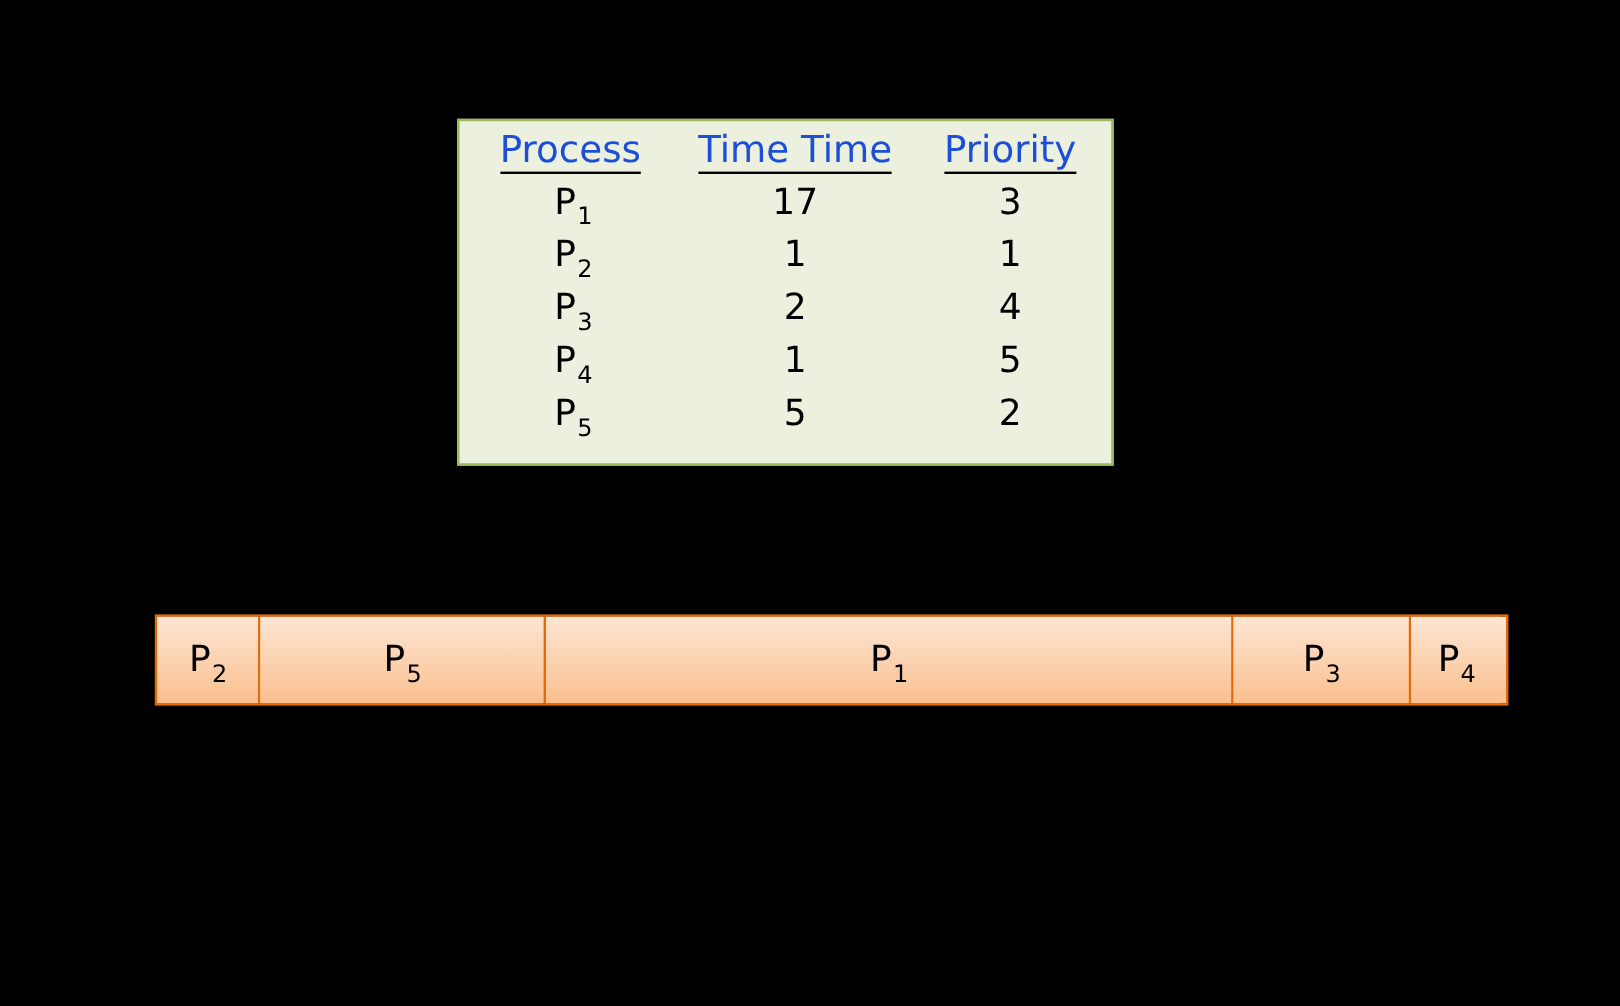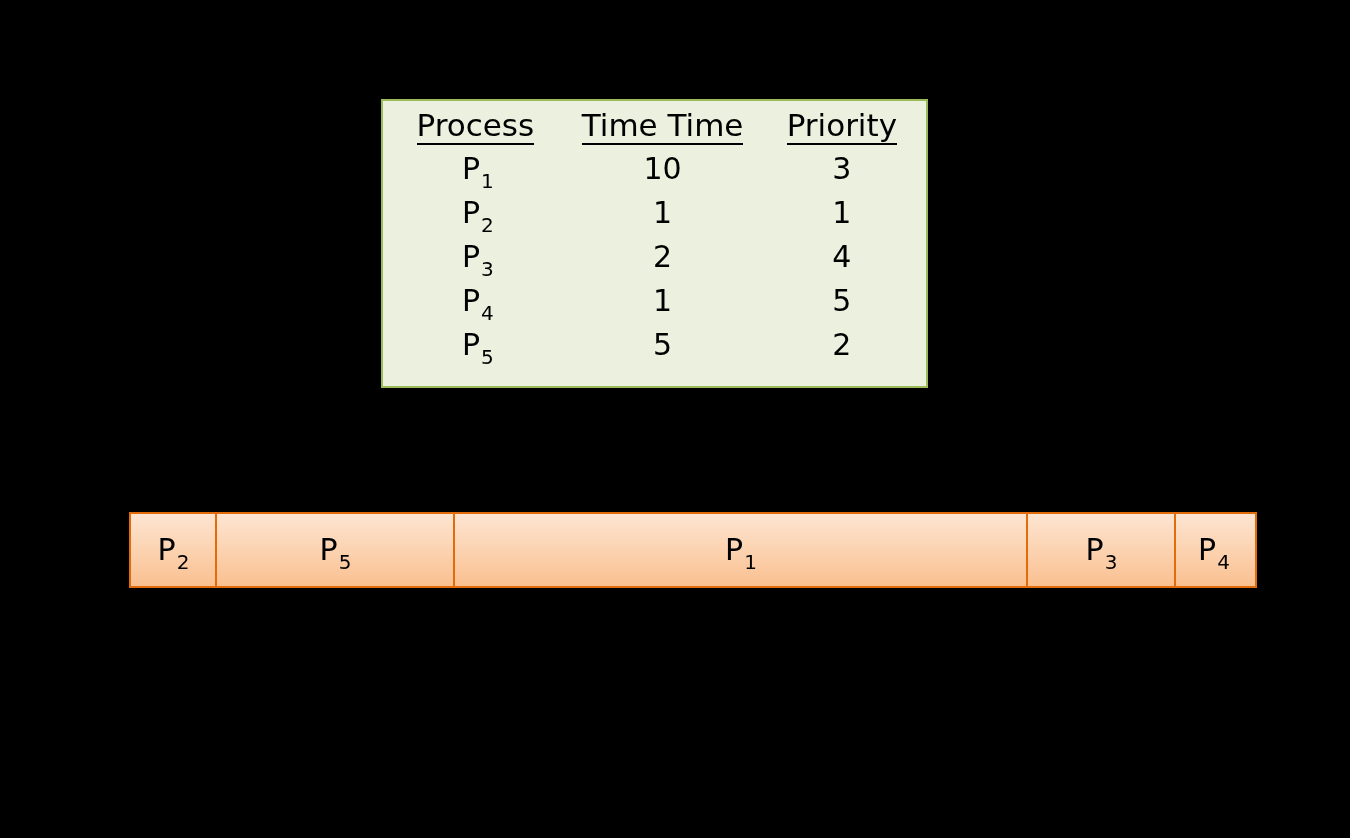--- a/index.html
+++ b/index.html
@@ -31,21 +31,21 @@
     border-collapse: collapse;
     table-layout: fixed;
   }
   .ptable col.c-process { width: 34%; }
   .ptable col.c-burst   { width: 35%; }
   .ptable col.c-prio    { width: 31%; }
 
   .ptable th {
     font-weight: normal;
     font-size: 31px;
-    color: #000000;
+    color: #1d4ed8;
     text-align: center;
     padding: 8px 0 2px 0;
     line-height: 1.05;
   }
   .ptable th .hd-underline {
     display: inline-block;
     border-bottom: 2px solid #000000;
     padding-bottom: 1px;
   }
   .ptable td {
@@ -119,21 +119,21 @@
     <thead>
       <tr>
         <th><span class="hd-underline">Process</span></th>
         <th><span class="hd-underline">Time Time</span></th>
         <th><span class="hd-underline">Priority</span></th>
       </tr>
     </thead>
     <tbody>
       <tr>
         <td class="cell-process"><span class="pname"><span>P</span><span class="sub">1</span></span></td>
-        <td>10</td>
+        <td>17</td>
         <td>3</td>
       </tr>
       <tr>
         <td class="cell-process"><span class="pname"><span>P</span><span class="sub">2</span></span></td>
         <td>1</td>
         <td>1</td>
       </tr>
       <tr>
         <td class="cell-process"><span class="pname"><span>P</span><span class="sub">3</span></span></td>
         <td>2</td>

